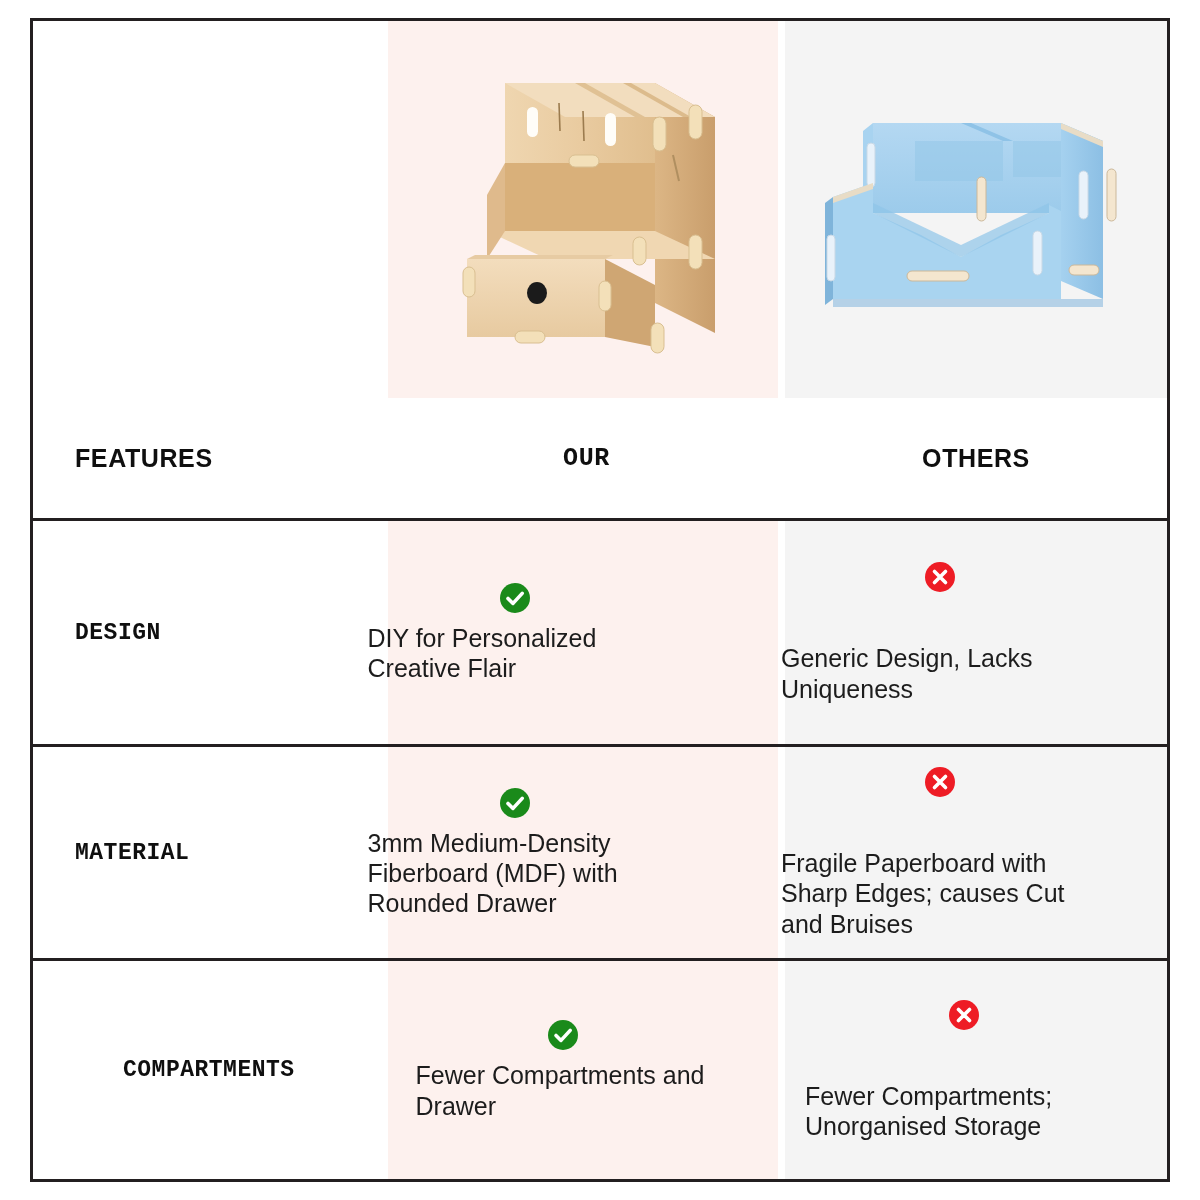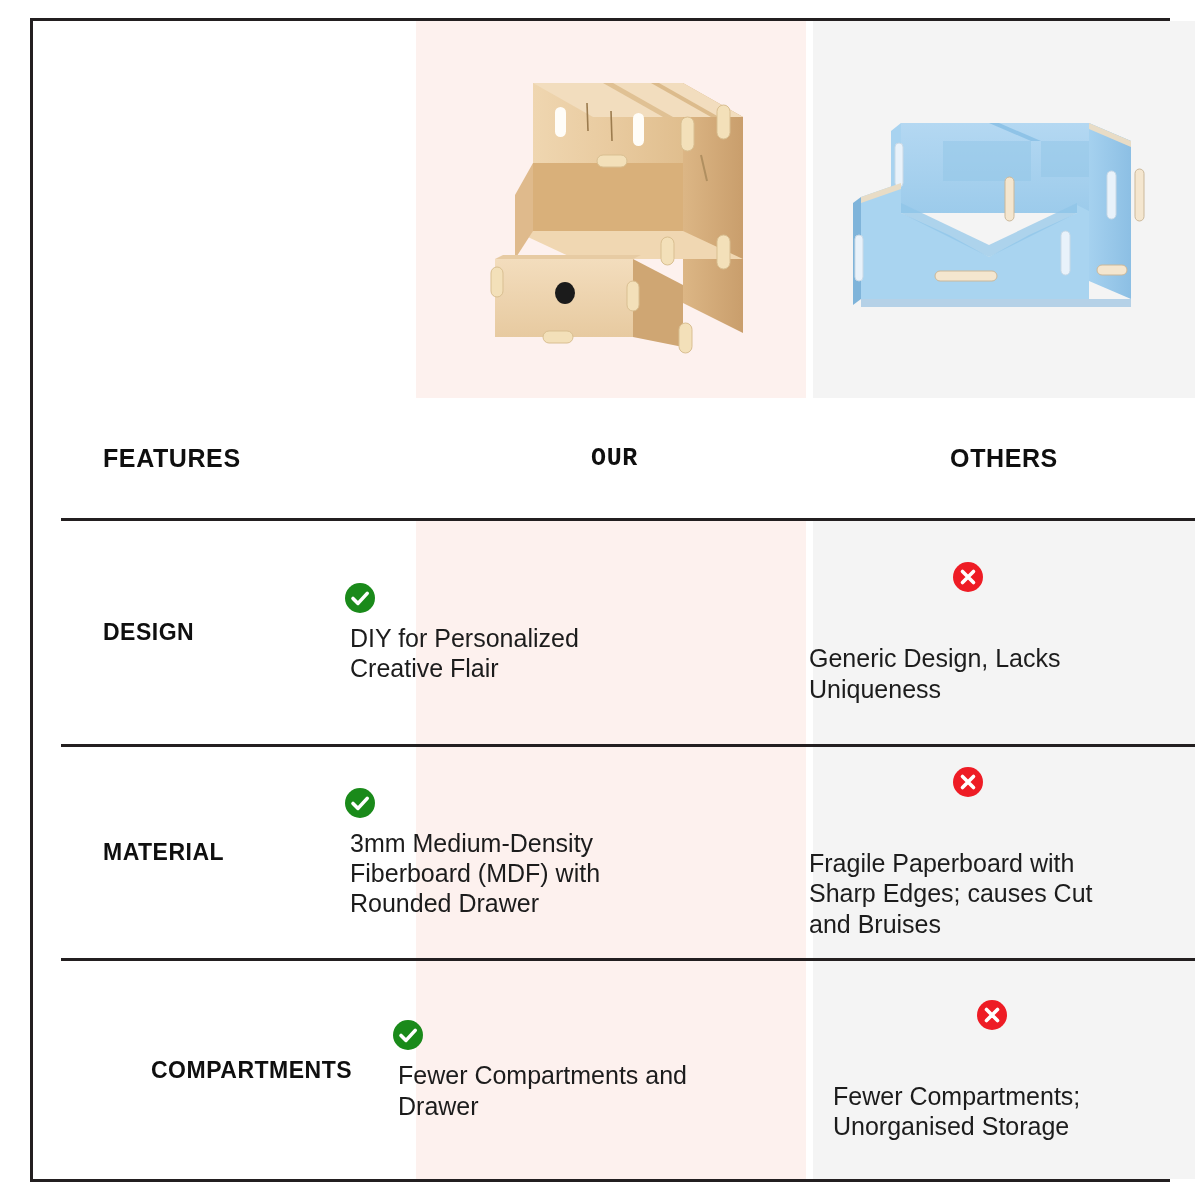--- a/index.html
+++ b/index.html
@@ -30,21 +30,20 @@
     height: 1164px;
     border: 3px solid #231f20;
     box-sizing: border-box;
     background: #ffffff;
   }
 
   .grid {
     position: relative;
     width: 100%;
     height: 100%;
-    margin-left: 28px;
   }
 
   
   .band {
     position: absolute;
     top: 0;
     bottom: 0;
     z-index: 0;
   }
   .band-our {
@@ -83,26 +82,28 @@
   .row-material{ top: 726px; height: 211px; }
   .row-compart { top: 940px; height: 218px; padding-left: 48px; }
 
   .cell-feature {
     width: 283px;
     flex: none;
     display: flex;
     align-items: center;
     box-sizing: border-box;
     padding-left: 42px;
+    font-family: Liberation Mono, monospace;
   }
   .cell-our {
     width: 397px;
     flex: none;
     display: flex;
     flex-direction: column;
+    align-items: center;
     justify-content: center;
     box-sizing: border-box;
   }
   .cell-others {
     flex: 1 1 auto;
     display: flex;
     flex-direction: column;
     align-items: center;
     justify-content: center;
     box-sizing: border-box;

